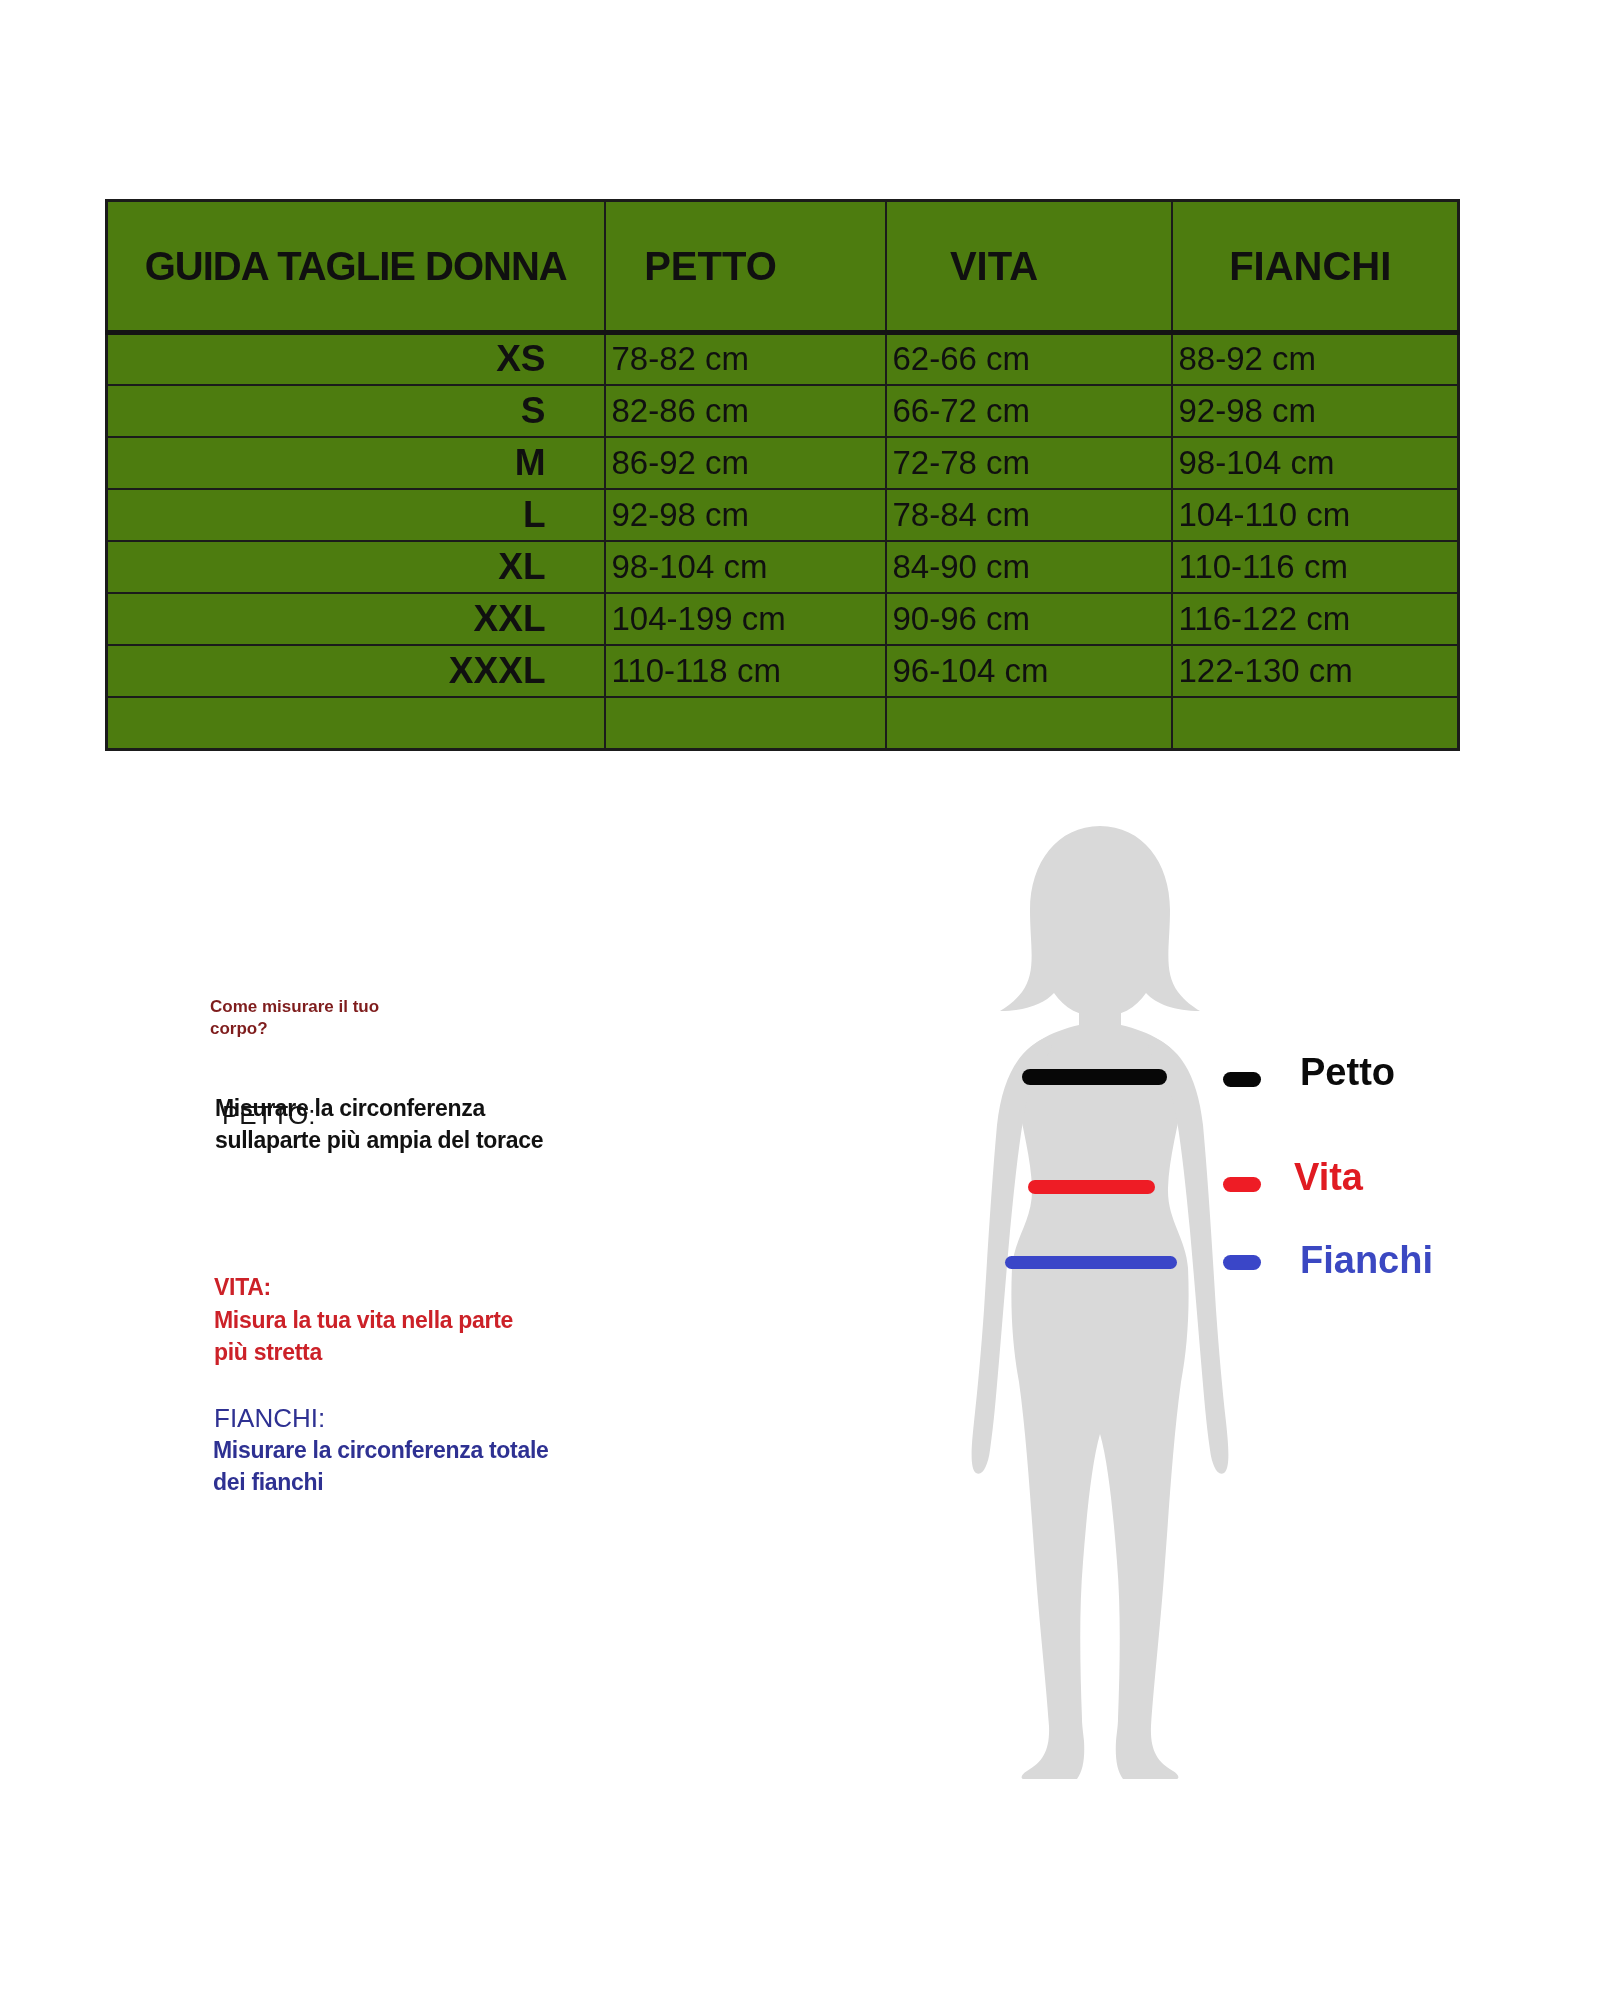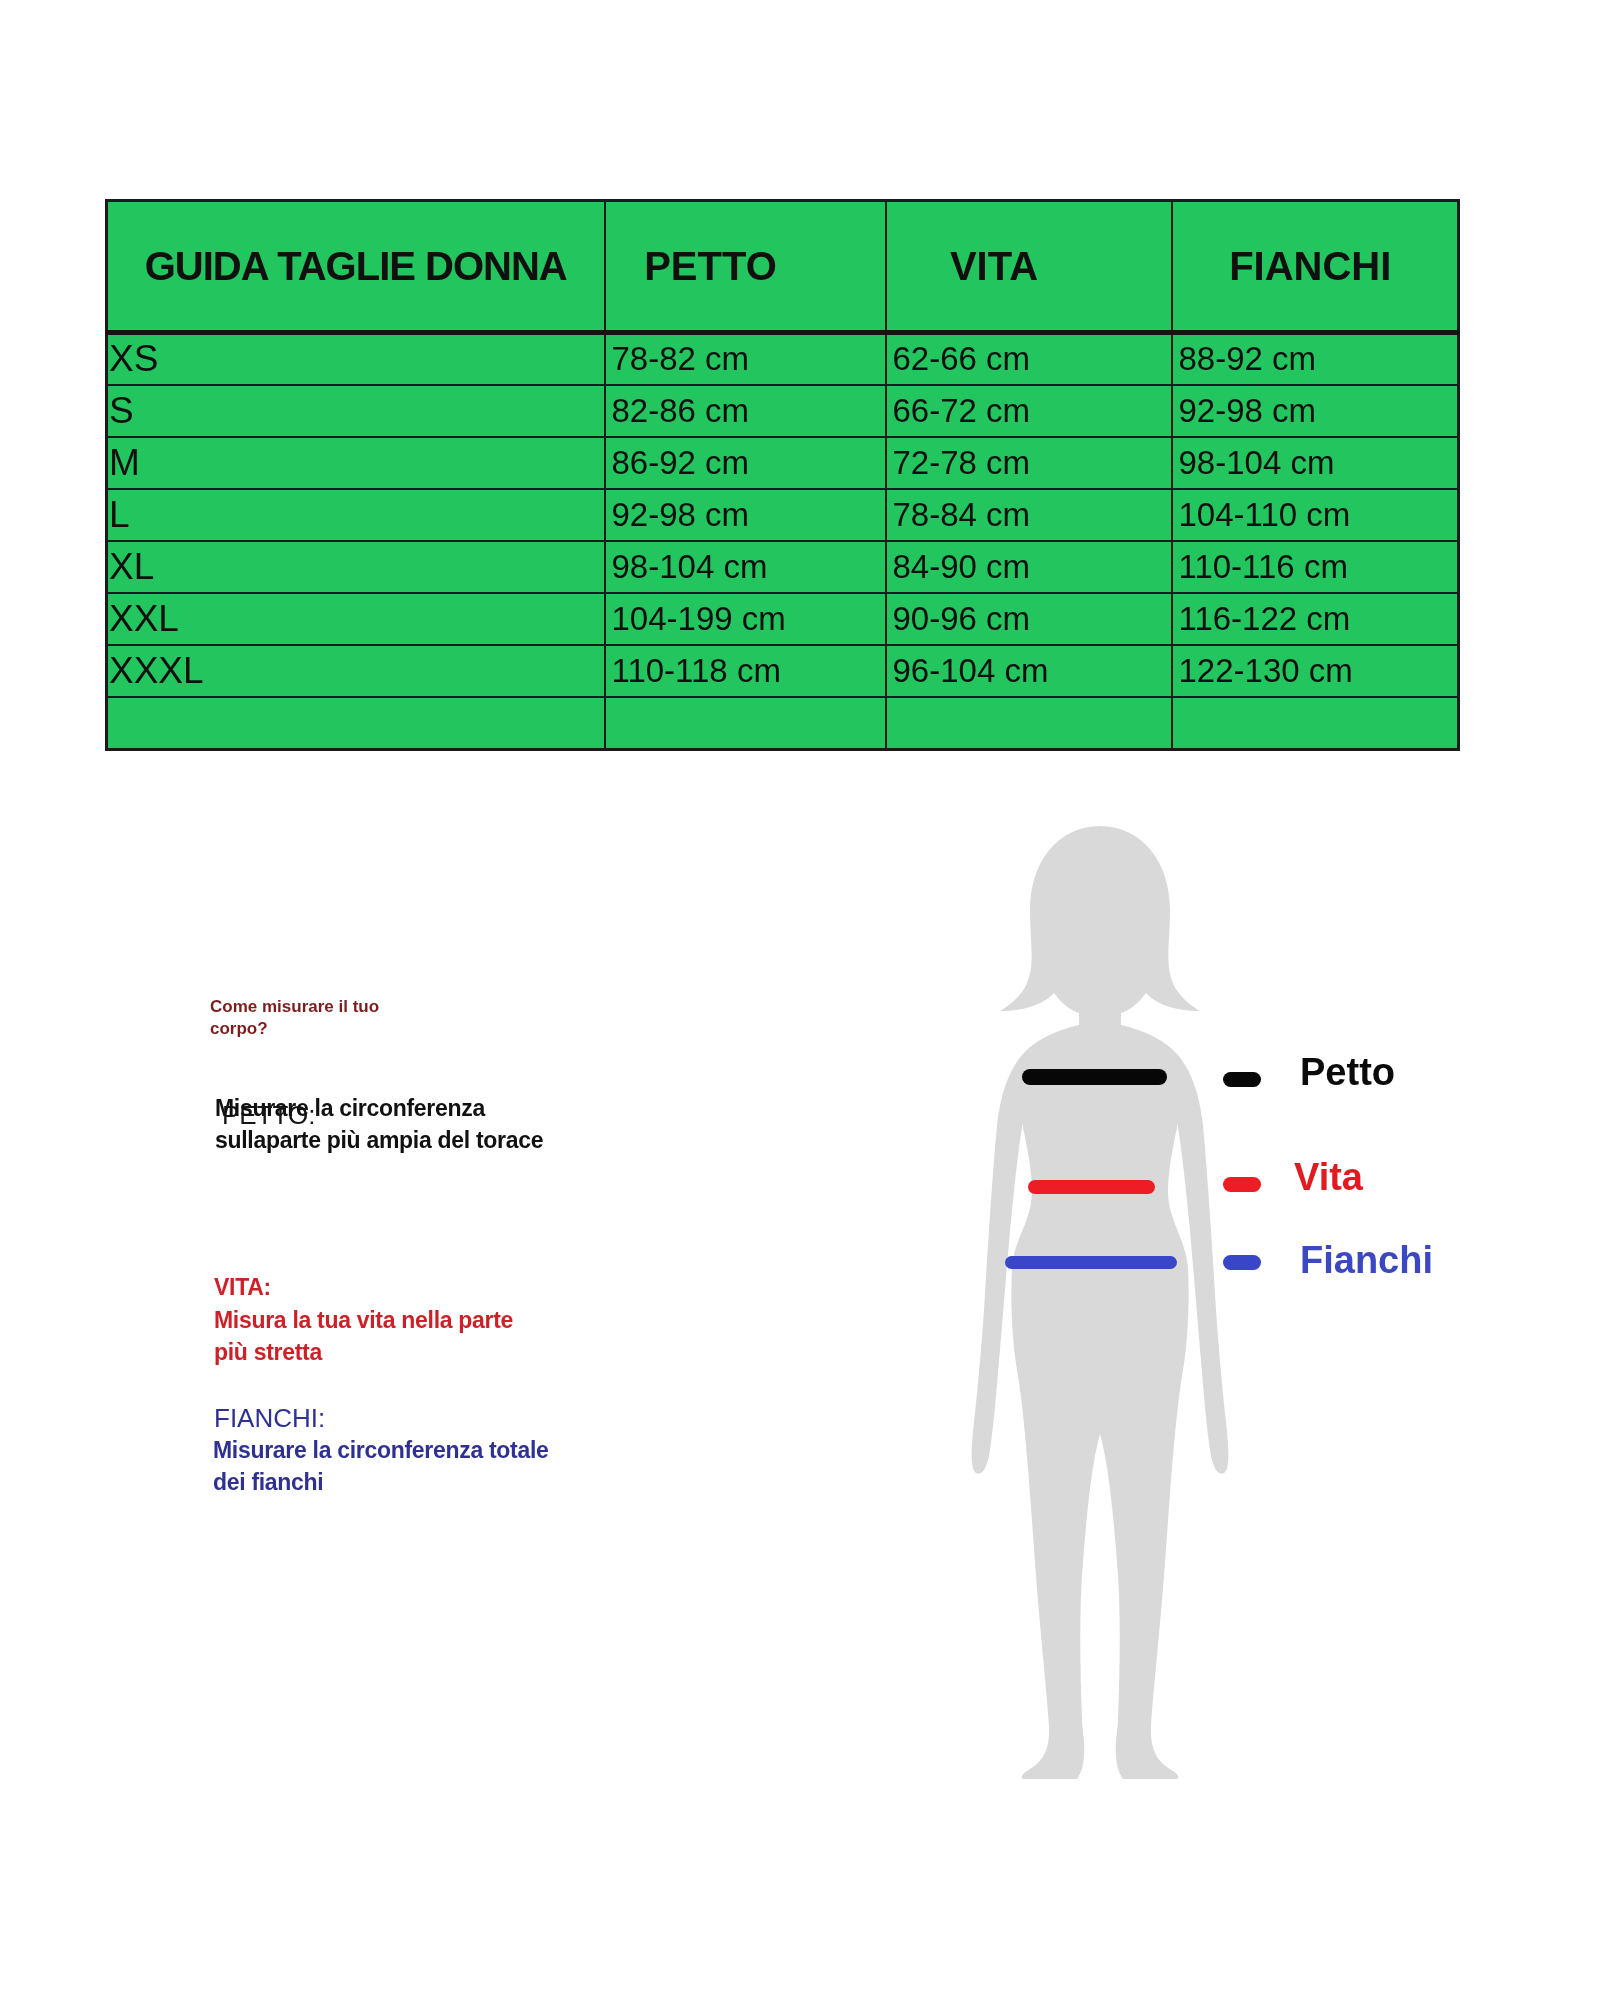--- a/index.html
+++ b/index.html
@@ -8,30 +8,30 @@
     font-family:"Liberation Sans", sans-serif; overflow:hidden;
   }
 
   
   .size-table {
     position:absolute; left:105px; top:199px; width:1352px;
     border-collapse:collapse; table-layout:fixed;
     border:3px solid #1b1b1b;
   }
   .size-table th, .size-table td {
-    border:2px solid #1b1b1b; background:#22c55e; overflow:hidden;
+    border:2px solid #1b1b1b; background:#4d7c0f; overflow:hidden;
     color:#101010; vertical-align:middle;
   }
   .size-table thead th { height:126px; font-size:40px; font-weight:bold; border-bottom:5px solid #141414; }
   th.h-guida { text-align:center; letter-spacing:-1px; }
   th.h-petto, th.h-vita { text-align:center; padding-right:70px; }
   th.h-fianchi { text-align:center; padding-right:10px; }
   .size-table tbody tr { height:52px; }
   .size-table tbody tr.row-empty { height:53px; }
-  td.c-size { font-weight:normal; font-size:37px; text-align:left; padding-right:76px; }
+  td.c-size { font-weight:bold; font-size:37px; text-align:right; padding-right:58px; }
   td.c-val  { font-size:33px; text-align:left; padding-left:6px; font-weight:normal; }
 
   
   .txt { position:absolute; white-space:pre-line; }
   .t-title     { left:210px; top:  996px; width:420px; font-size:17px; font-weight:bold; color:#7f1d1d; line-height:1.3; }
   .t-petto-h   { left:222px; top: 1100px; font-size:26px; font-weight:normal; color:#161616; }
   .t-petto-p   { left:215px; top: 1092px; width:470px; font-size:23px; font-weight:bold; color:#111111; line-height:1.4; letter-spacing:-0.3px; }
   .t-vita      { left:214px; top: 1271px; width:470px; font-size:23px; font-weight:bold; color:#cc2128; line-height:1.42; letter-spacing:-0.3px; }
   .t-fianchi-h { left:214px; top: 1403px; font-size:26px; font-weight:normal; color:#2e3192; }
   .t-fianchi-p { left:213px; top: 1434px; width:480px; font-size:23px; font-weight:bold; color:#2e3192; line-height:1.4; letter-spacing:-0.3px; }

